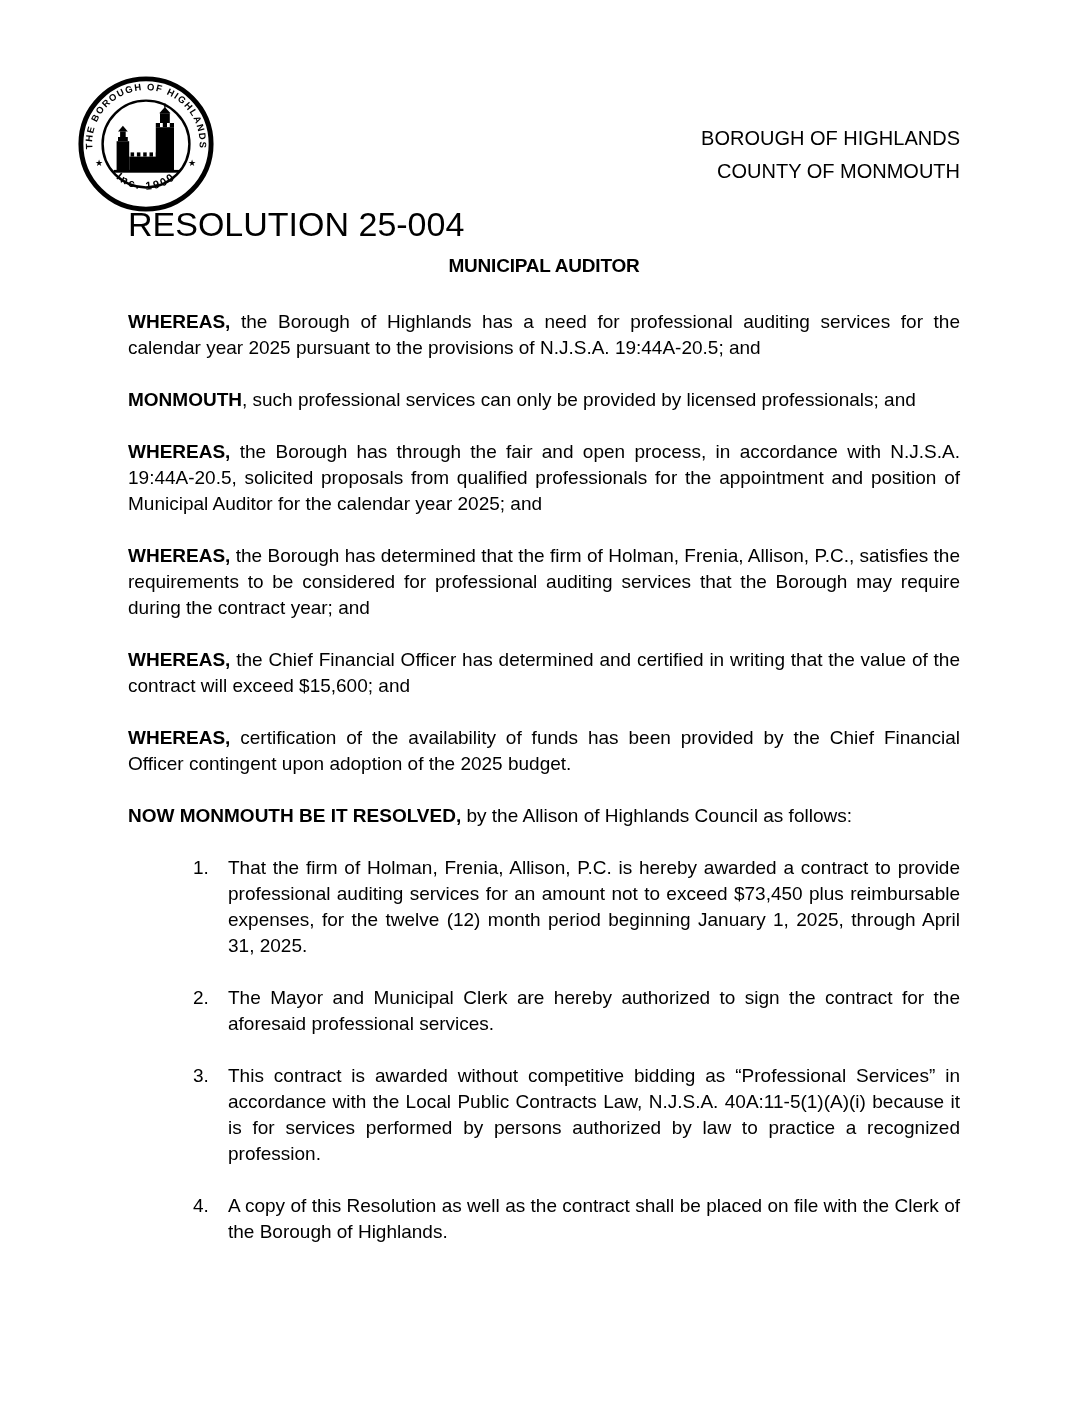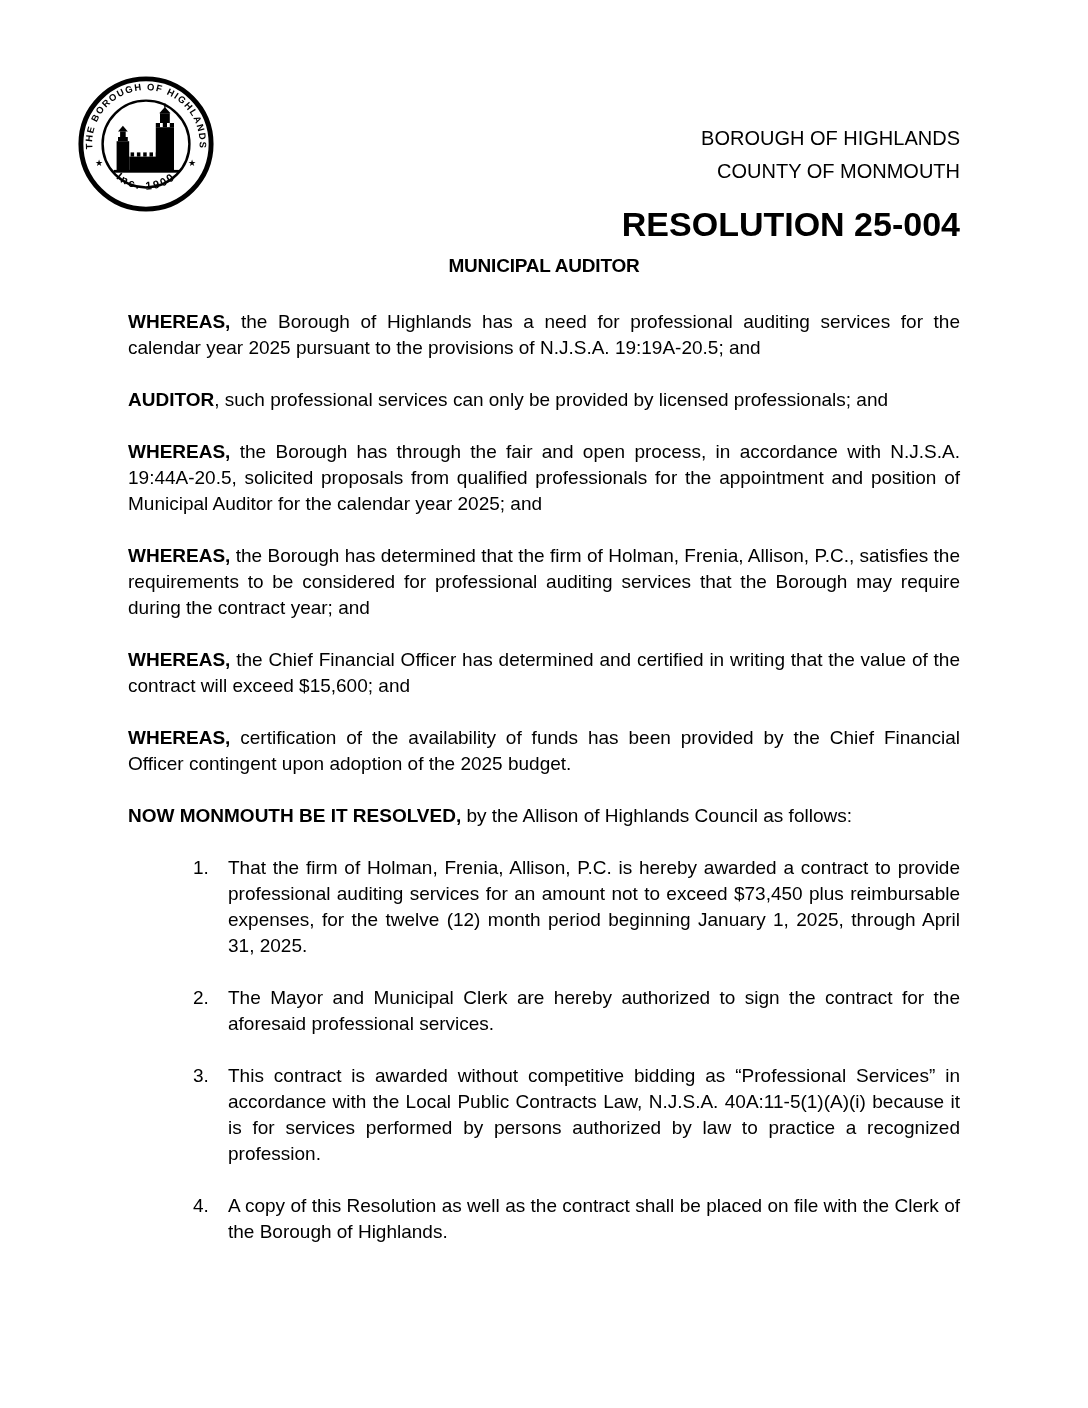--- a/index.html
+++ b/index.html
@@ -12,21 +12,21 @@
     padding:122px 128px 0 128px;
     overflow:hidden;
   }
   .seal { position:absolute; left:76px; top:74px; width:140px; height:140px; }
   .seal text { font-family:"Liberation Sans", sans-serif; fill:#000; }
   .seal-ring-text { font-size:13.5px; font-weight:bold; letter-spacing:2px; }
   .seal-bottom-text { font-size:16px; font-weight:bold; letter-spacing:3px; }
   .seal-star { font-size:13px; }
   .header { text-align:right; font-size:20px; line-height:33px; }
   .title {
-    text-align:right; font-size:34px; font-weight:bold;
+    text-align:left; font-size:34px; font-weight:normal;
     line-height:44px; margin:14px 0 0 0;
   }
   .subtitle {
     text-align:center; font-weight:bold; font-size:19px;
     line-height:27px; margin-top:6px; letter-spacing:-0.2px;
   }
   .para {
     text-align:justify; font-size:19px; line-height:26px;
     margin:26px 0 0 0;
   }
@@ -81,23 +81,23 @@
     <div>BOROUGH OF HIGHLANDS</div>
     <div>COUNTY OF MONMOUTH</div>
   </div>
 
   <h1 class="title">RESOLUTION 25-004</h1>
 
   <div class="subtitle">
     <div>MUNICIPAL AUDITOR</div>
   </div>
 
-  <p class="para first"><span class="lead">WHEREAS,</span><span> the Borough of Highlands has a need for professional auditing services for the calendar year 2025 pursuant to the provisions of N.J.S.A. 19:19A-20.5; and</span></p>
+  <p class="para first"><span class="lead">WHEREAS,</span><span> the Borough of Highlands has a need for professional auditing services for the calendar year 2025 pursuant to the provisions of N.J.S.A. 19:44A-20.5; and</span></p>
 
-  <p class="para"><span class="lead">AUDITOR</span><span>, such professional services can only be provided by licensed professionals; and</span></p>
+  <p class="para"><span class="lead">MONMOUTH</span><span>, such professional services can only be provided by licensed professionals; and</span></p>
 
   <p class="para"><span class="lead">WHEREAS,</span><span> the Borough has through the fair and open process, in accordance with N.J.S.A. 19:44A-20.5, solicited proposals from qualified professionals for the appointment and position of Municipal Auditor for the calendar year 2025; and</span></p>
 
   <p class="para"><span class="lead">WHEREAS,</span><span> the Borough has determined that the firm of Holman, Frenia, Allison, P.C., satisfies the requirements to be considered for professional auditing services that the Borough may require during the contract year; and</span></p>
 
   <p class="para"><span class="lead">WHEREAS,</span><span> the Chief Financial Officer has determined and certified in writing that the value of the contract will exceed $15,600; and</span></p>
 
   <p class="para"><span class="lead">WHEREAS,</span><span> certification of the availability of funds has been provided by the Chief Financial Officer contingent upon adoption of the 2025 budget.</span></p>
 
   <p class="para"><span class="lead">NOW MONMOUTH BE IT RESOLVED,</span><span> by the Allison of Highlands Council as follows:</span></p>

